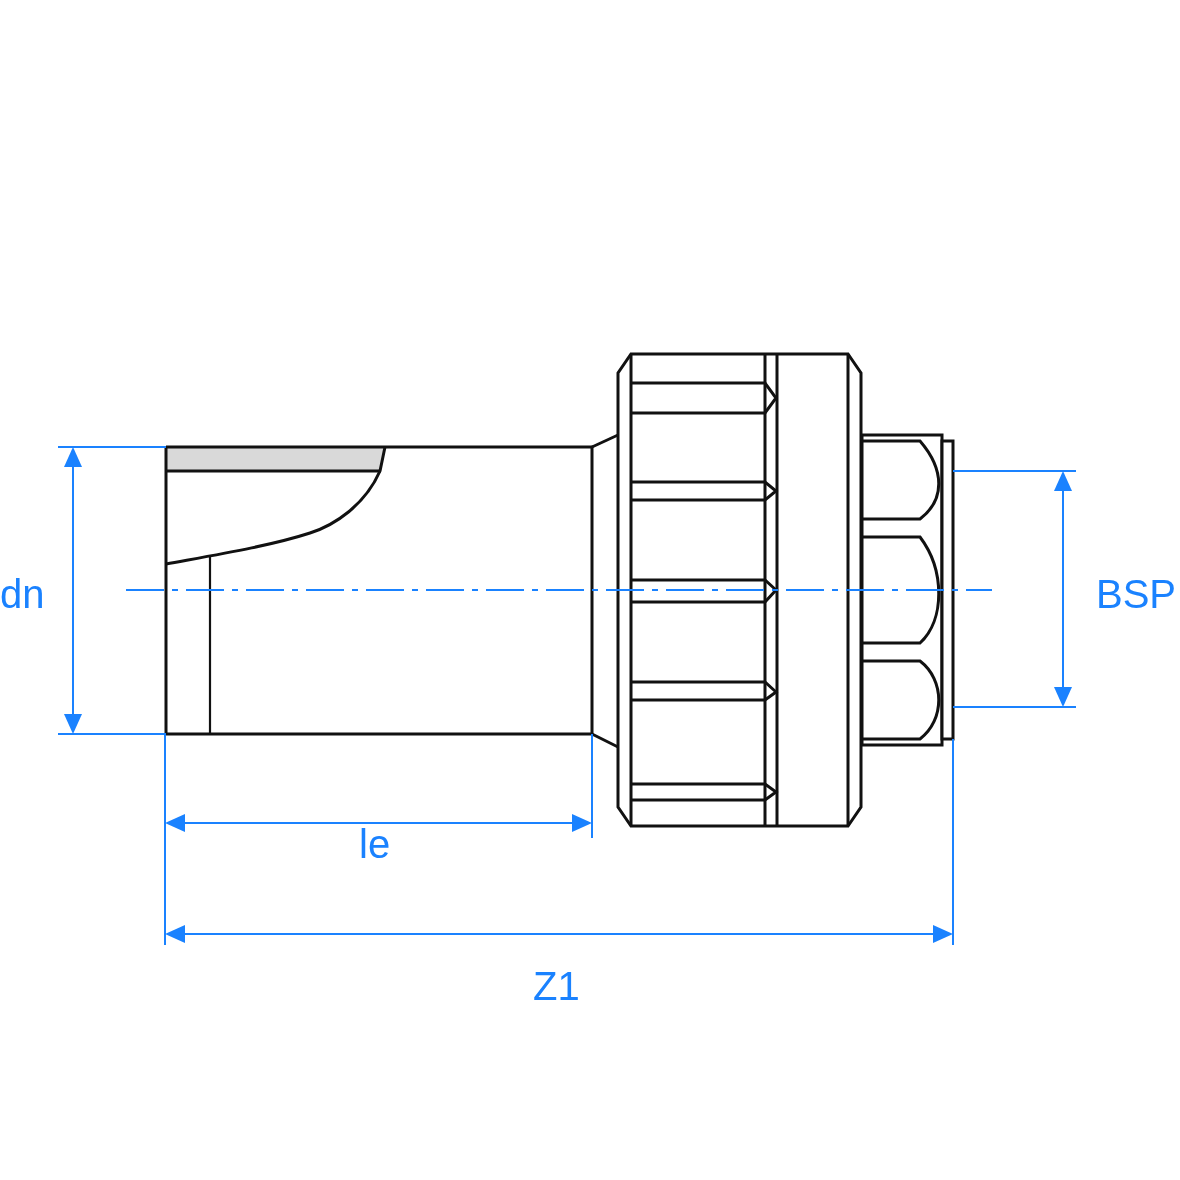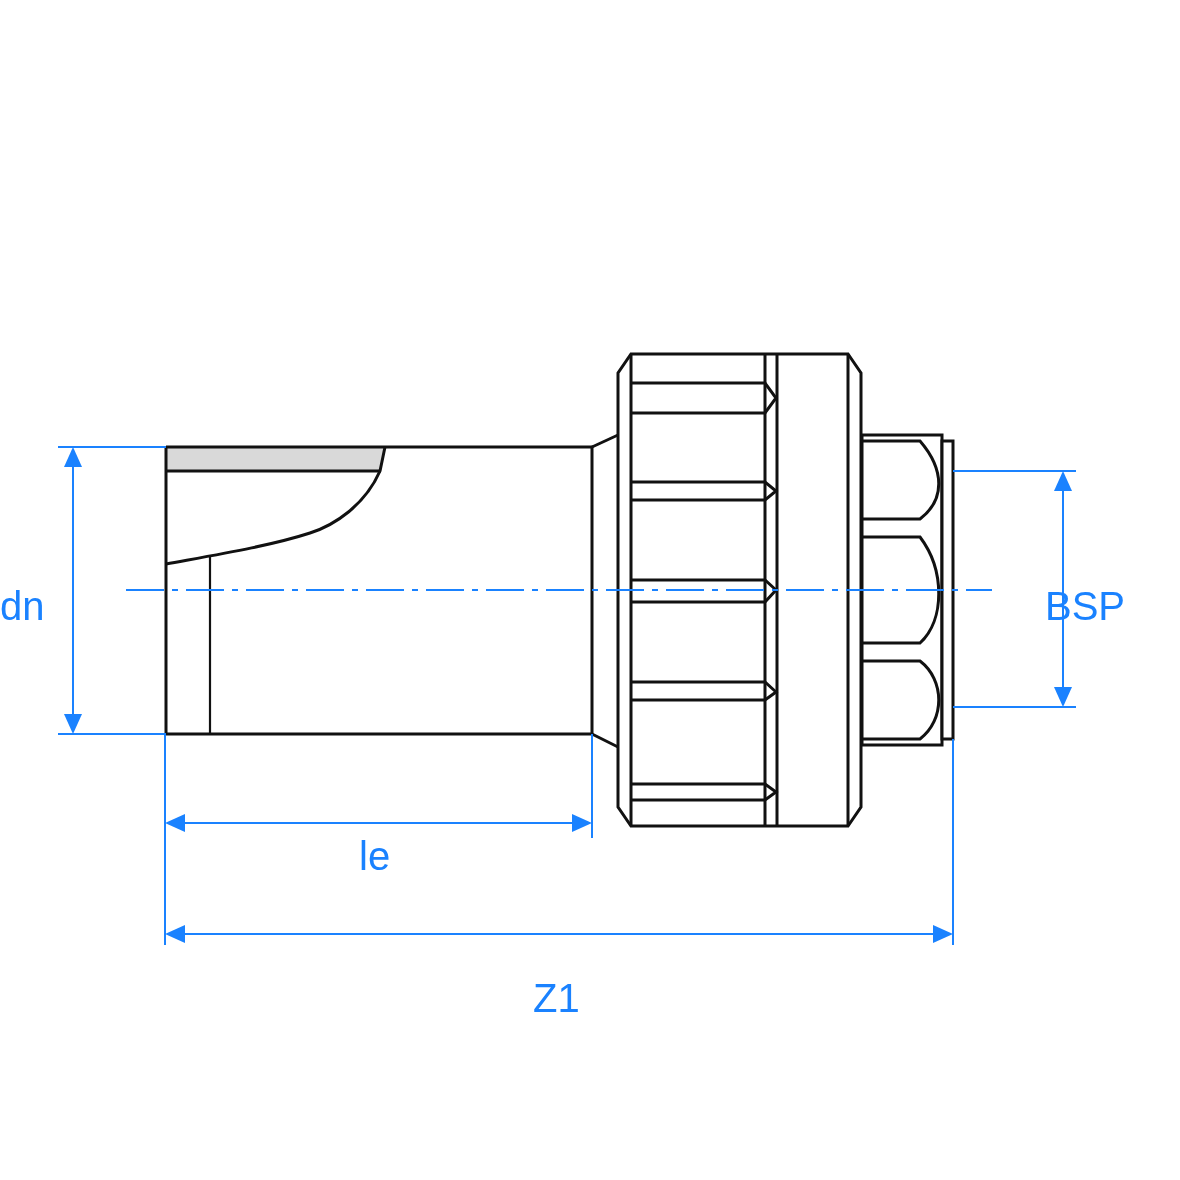--- a/index.html
+++ b/index.html
@@ -4,21 +4,21 @@
   <style>
     html, body { margin: 0; padding: 0; background: #ffffff; }
     .canvas { position: relative; width: 1180px; height: 1180px; overflow: hidden; background: #ffffff; }
     svg { position: absolute; left: 0; top: 0; }
     .part { fill: none; stroke: #111111; stroke-width: 3; stroke-linejoin: miter; }
     .part-thin { fill: none; stroke: #111111; stroke-width: 2.2; }
     .fillw { fill: #ffffff; }
     .dim { stroke: #1a82ff; stroke-width: 2; fill: none; }
     .axis { stroke: #1a82ff; stroke-width: 2; fill: none; stroke-dasharray: 38 8 6 8; }
     .arrow { fill: #1a82ff; }
-    .label { position: absolute; color: #1a82ff; font-family: "Liberation Sans", sans-serif; font-size: 40px; line-height: 1; white-space: nowrap; margin-top: 12px; }
+    .label { position: absolute; color: #1a82ff; font-family: "Liberation Sans", sans-serif; font-size: 40px; line-height: 1; white-space: nowrap; }
   </style>
 </head>
 <body>
 
 <div class="canvas">
   <svg width="1180" height="1180" viewBox="0 0 1180 1180">
 
     <g>
 
       <polygon points="166,447 385,447 381,471 166,471" fill="#d9d9d9" stroke="none"></polygon>
@@ -86,16 +86,16 @@
 
     <g>
       <line class="dim" x1="953" y1="739" x2="953" y2="945"></line>
       <line class="dim" x1="173" y1="934" x2="945" y2="934"></line>
       <polygon class="arrow" points="165,934 185,925 185,943"></polygon>
       <polygon class="arrow" points="953,934 933,925 933,943"></polygon>
     </g>
   </svg>
 
   <span class="label" style="left:0px; top:574px;">dn</span>
-  <span class="label" style="left:1045px; top:574px;">BSP</span>
+  <span class="label" style="left:1096px; top:574px;">BSP</span>
   <span class="label" style="left:359px; top:824px;">le</span>
   <span class="label" style="left:533px; top:966px;">Z1</span>
 </div>
 
 </body></html>

